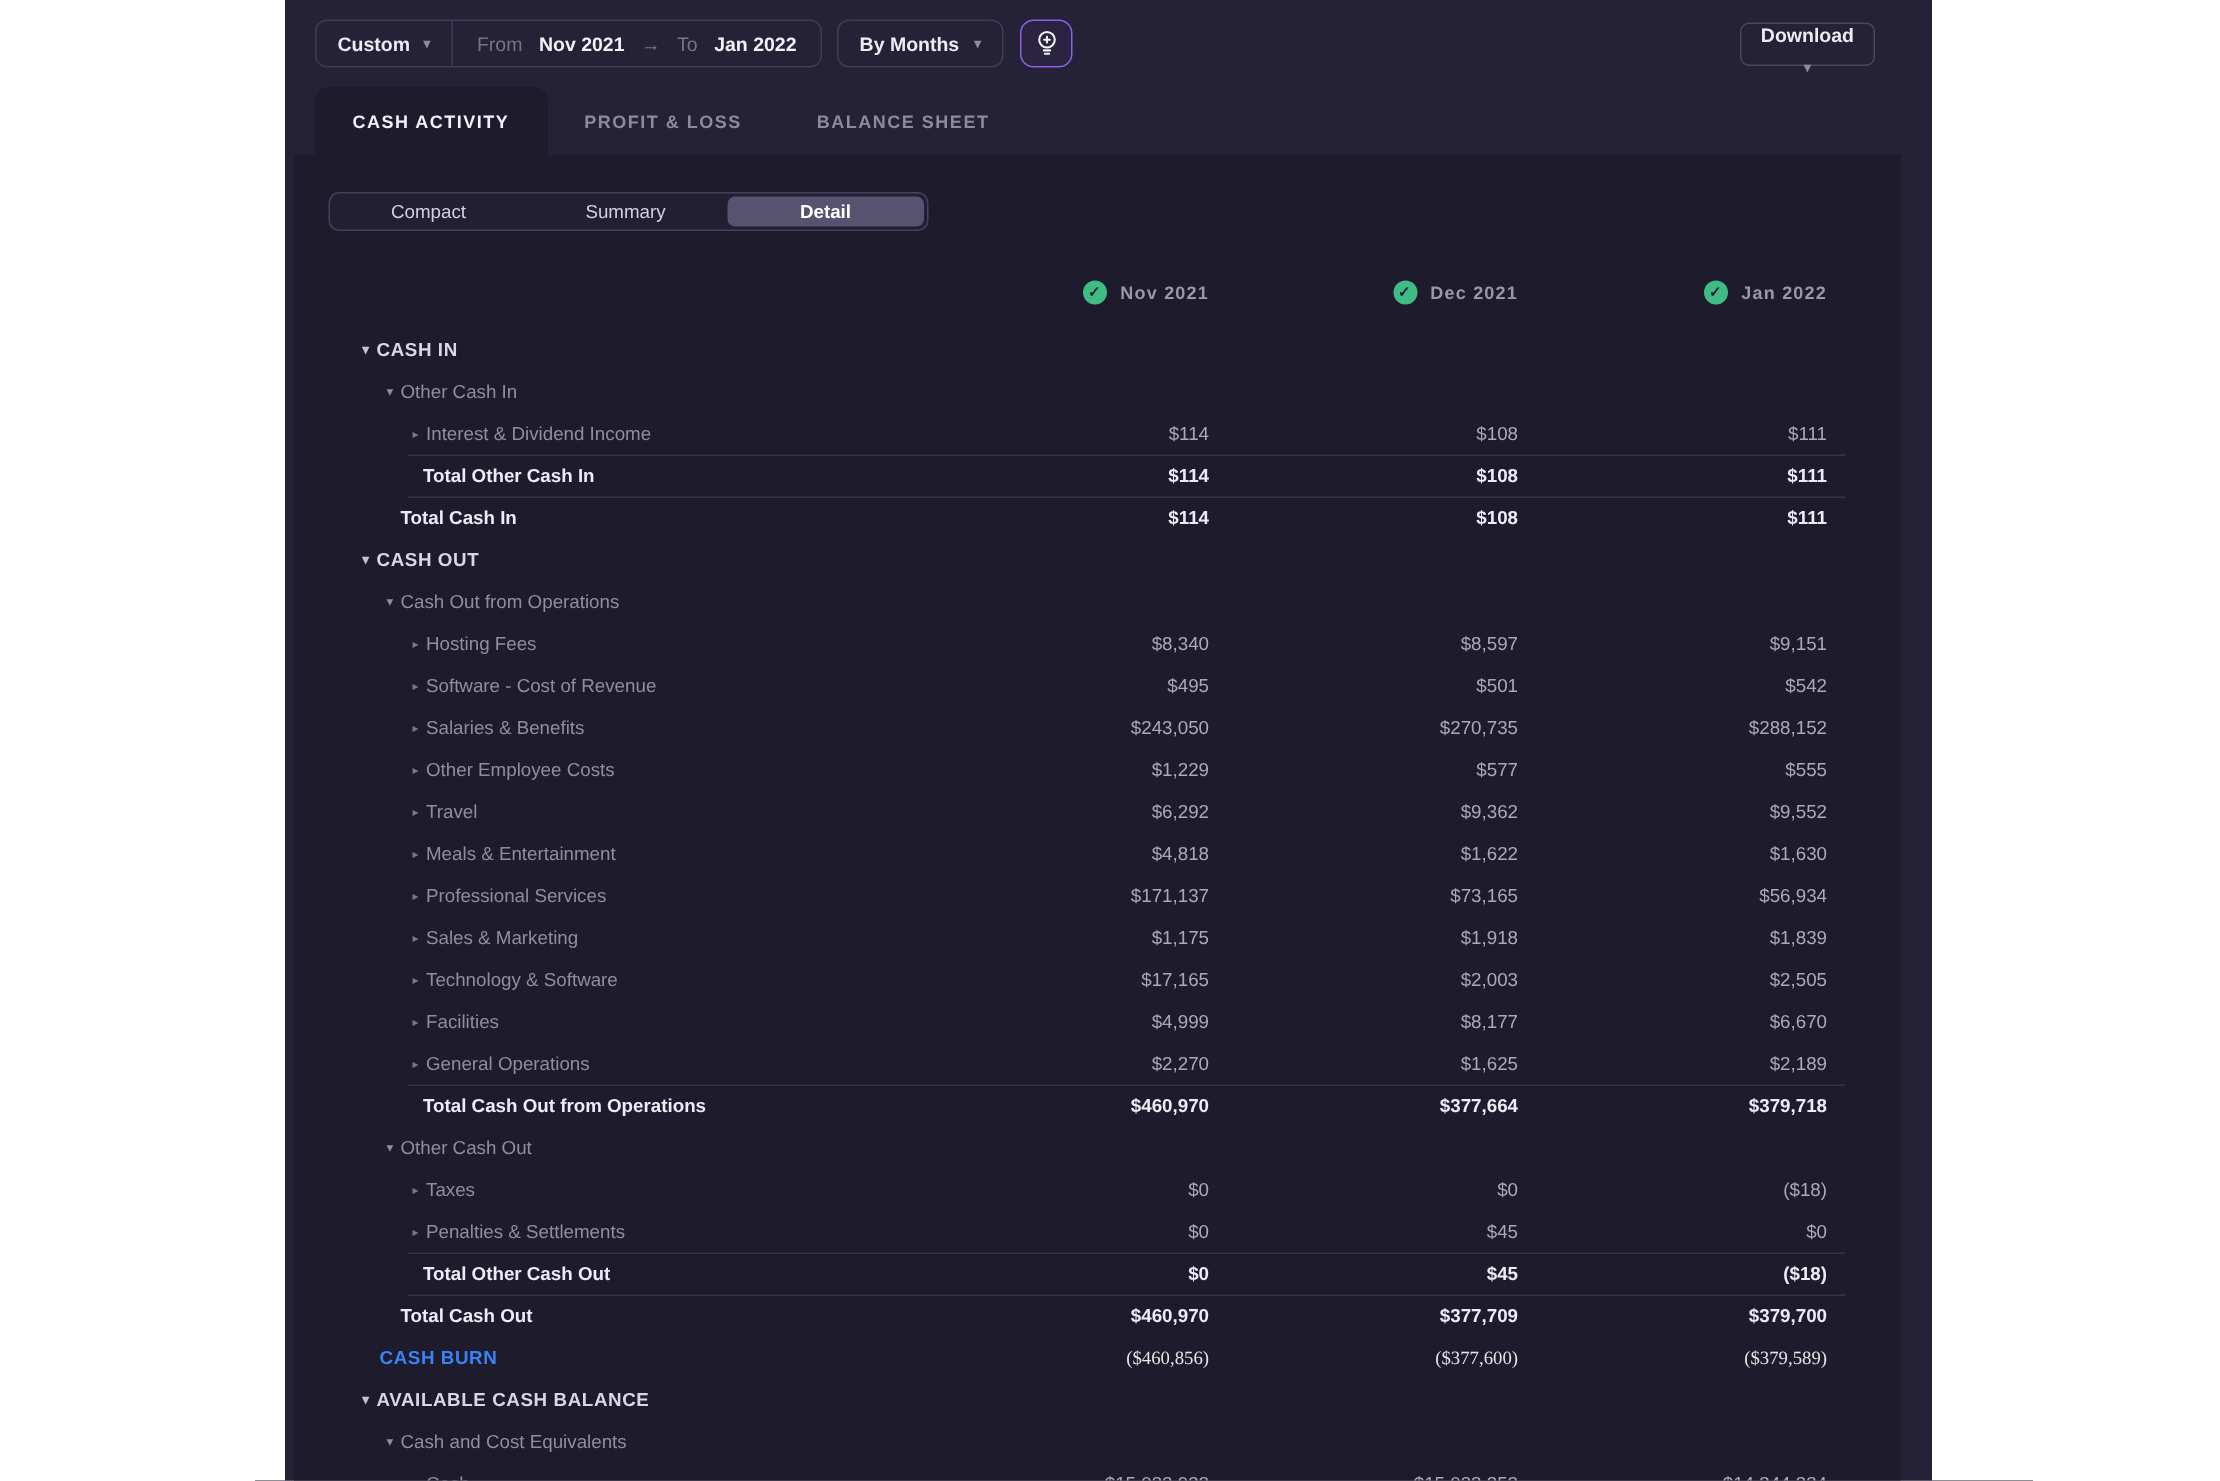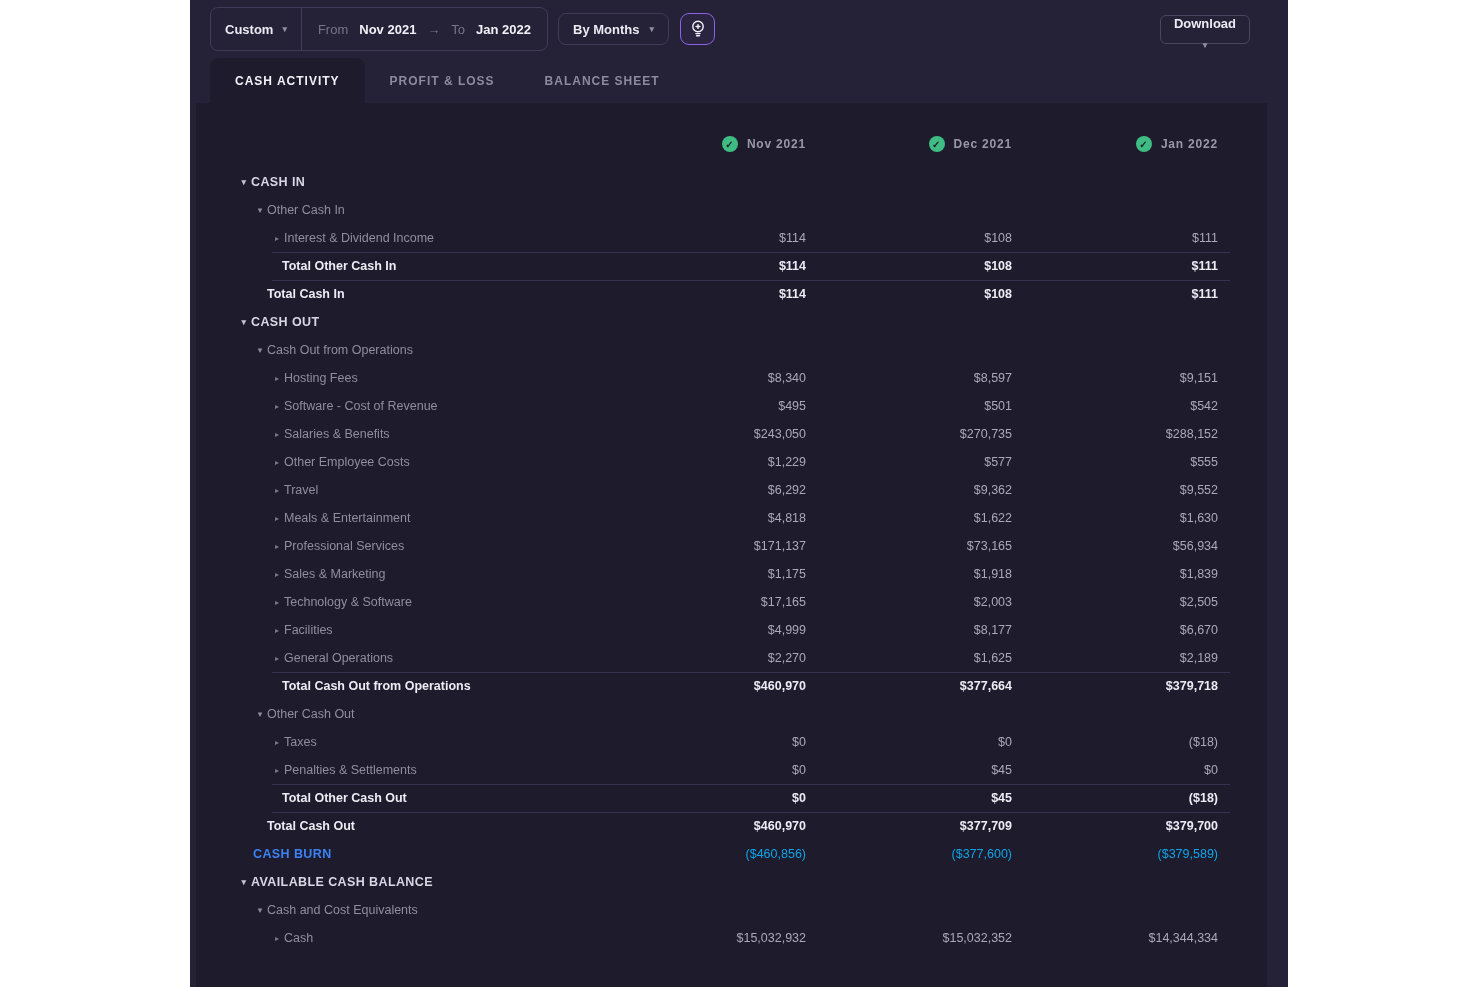--- a/index.html
+++ b/index.html
@@ -8,21 +8,21 @@
     width:1480px; height:987px; background:#ffffff;
     font-family:"Liberation Sans", sans-serif; overflow:hidden; position:relative;
   }
   .app {
     position:absolute; left:190px; top:0; width:1098px; height:987px;
     background:#252136; color:#e8e6f0;
   }
   
   .toolbar { display:flex; align-items:center; padding:13px 38px 0 20px; height:45px; }
   .ctrl-group {
-    display:flex; align-items:stretch; height:44px;
+    display:flex; align-items:stretch; height:32px;
     border:1px solid #403c57; border-radius:8px;
   }
   .preset-btn {
     display:flex; align-items:center; gap:9px; padding:0 14px;
     border-right:1px solid #403c57; color:#ecebf3; font-size:13px; font-weight:600; cursor:pointer;
   }
   .range-fields { display:flex; align-items:center; gap:11px; padding:0 16px; font-size:13px; }
   .muted { color:#77748a; }
   .strong-val { color:#f2f1f7; font-weight:700; }
   .dd-caret { color:#8f8c9e; font-size:9px; }
@@ -83,21 +83,21 @@
   .k-section .caret { color:#c5c2d0; }
   .k-group .lbl { color:#908da0; }
   .k-leaf .lbl { color:#908da0; }
   .k-leaf .val { color:#aba8b8; }
   .k-leaf .caret { font-size:8px; color:#7b788c; }
   .k-total { font-weight:700; }
   .k-total .lbl, .k-total .val { color:#edebf4; }
   .k-total.l-1 .lbl { padding-left:71px; }
   .k-total.l-2 .lbl { padding-left:86px;text-align:right; }
   .k-burn .lbl { padding-left:57px; color:#3b82f6; font-weight:700; letter-spacing:.4px; }
-  .k-burn .val { color:#0ea5e9; }
+  .k-burn .val { color:#e5e5e5;font-family:Liberation Serif, serif; }
   .bt::before {
     content:''; position:absolute; top:0; left:76px; right:37px; height:1px; background:#36324b;
   }
 </style>
 </head>
 <body>
 
 <div class="app">
 
   <div class="toolbar">
@@ -135,20 +135,25 @@
     </div>
   </div>
 
   <div class="tabbar">
       <div class="tab active">CASH ACTIVITY</div>
       <div class="tab">PROFIT &amp; LOSS</div>
       <div class="tab">BALANCE SHEET</div>
     </div>
 
   <div class="panel">
+    <div class="view-toggle">
+        <div class="seg">Compact</div>
+        <div class="seg">Summary</div>
+        <div class="seg selected">Detail</div>
+      </div>
     <div class="thead">
       <div class="spacer"></div>
     <div class="hcell">
           <div class="check">✓</div>
           <div style="display: inline;">Nov 2021</div>
         </div>
         <div class="hcell">
           <div class="check">✓</div>
           <div style="display: inline;">Dec 2021</div>
         </div>

